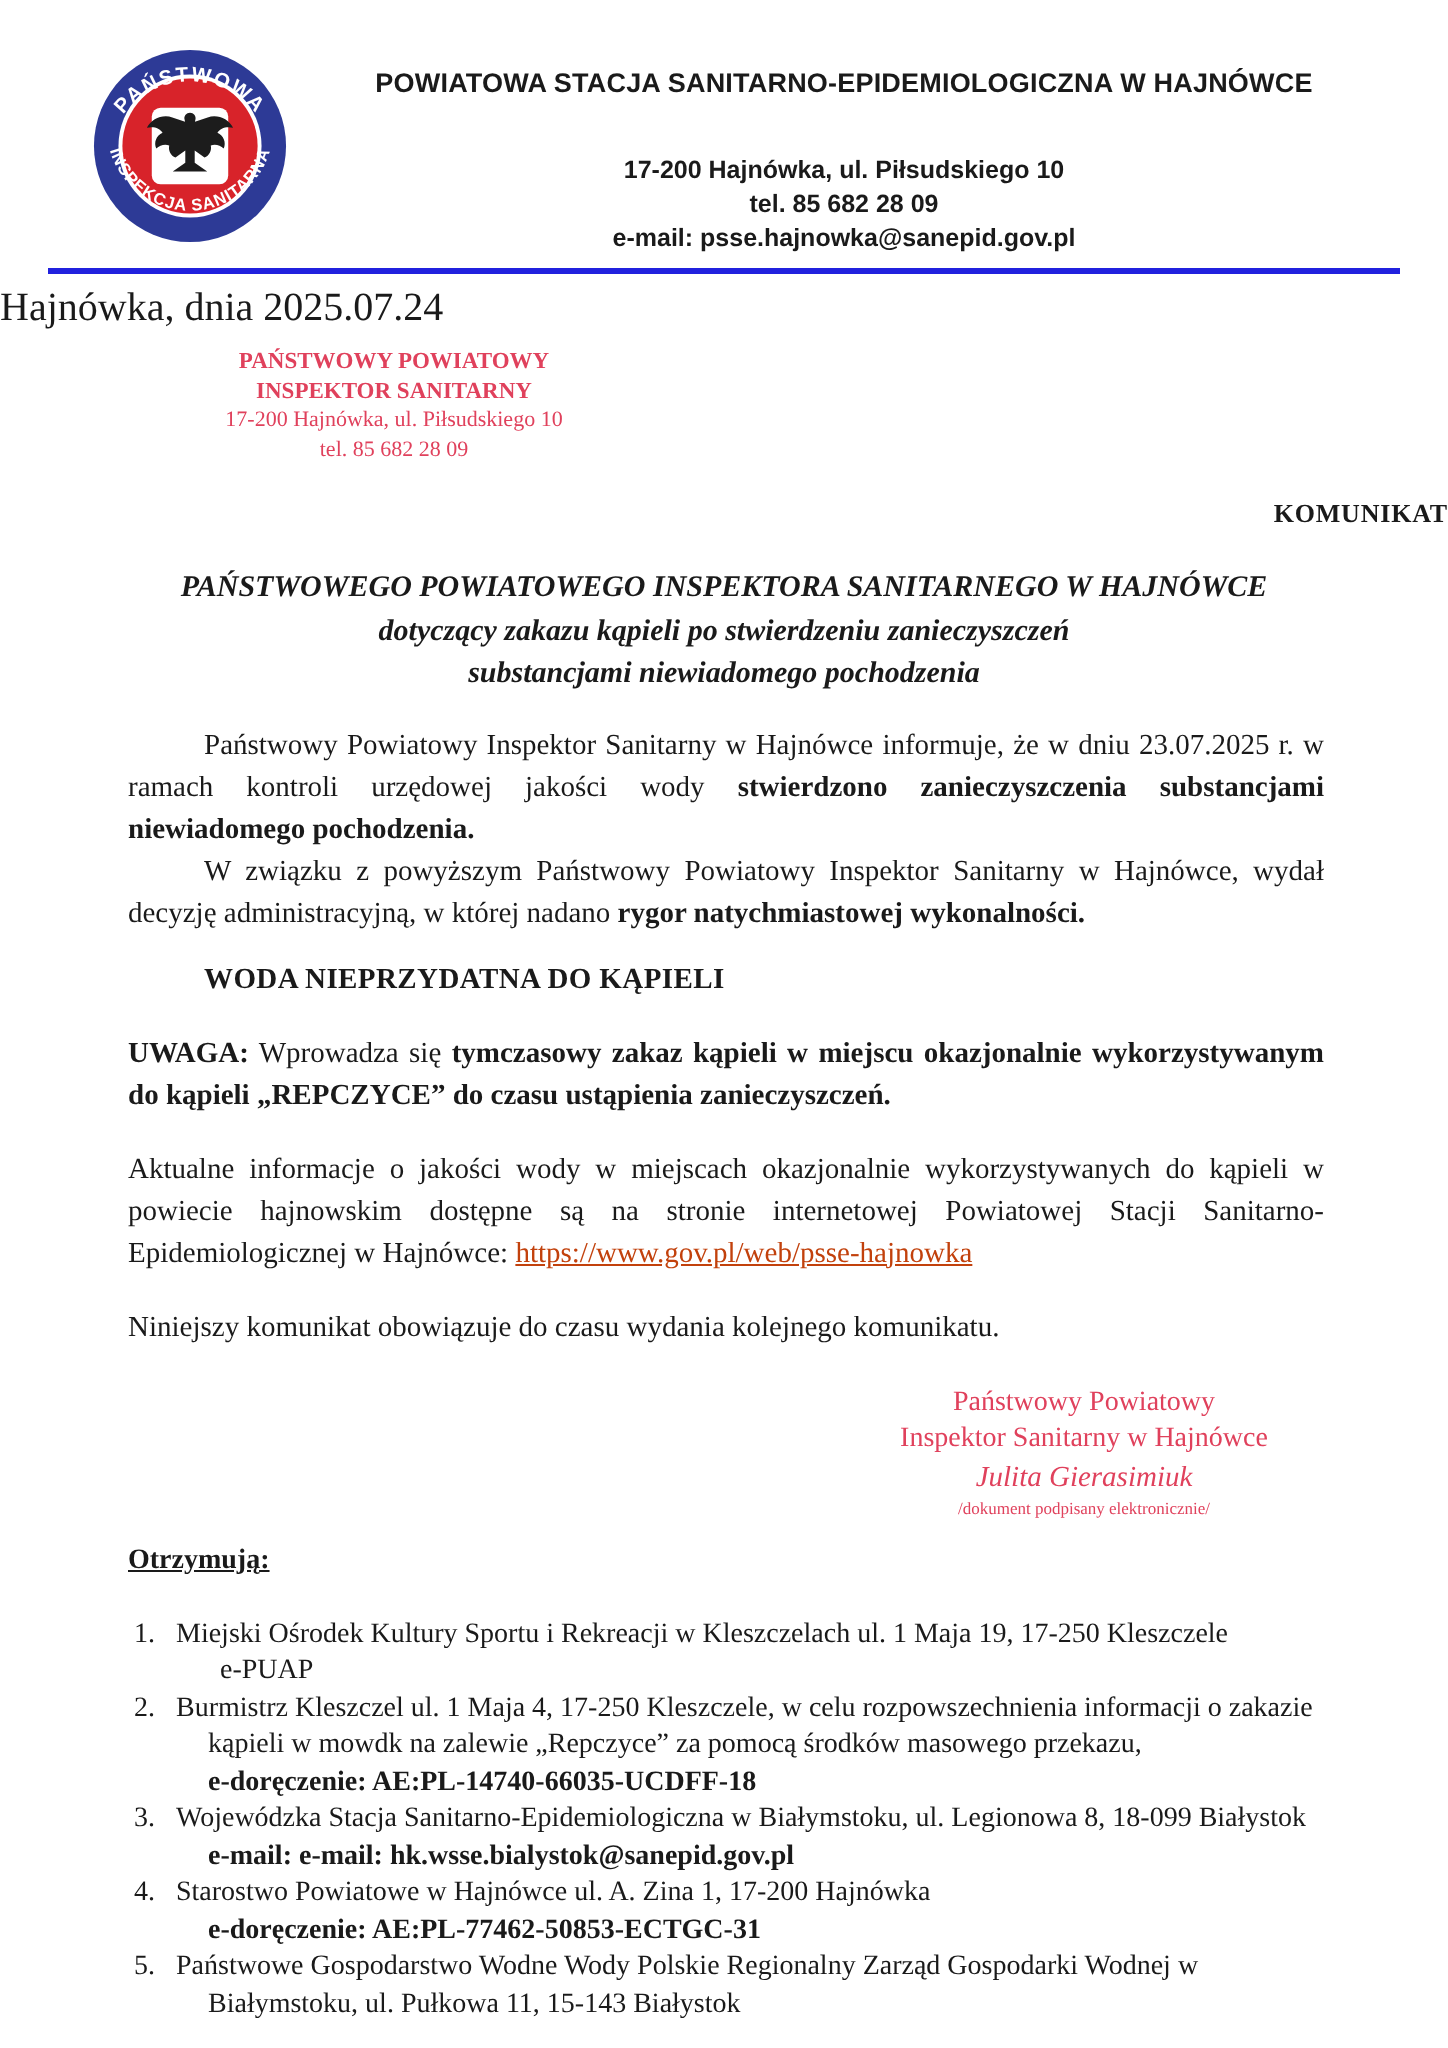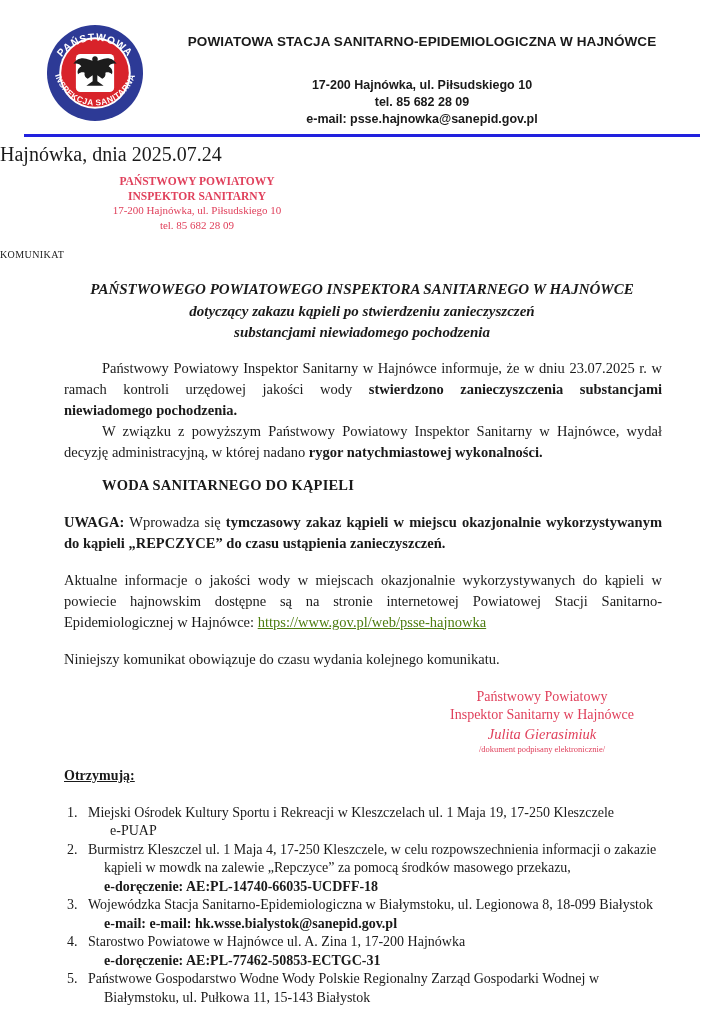--- a/index.html
+++ b/index.html
@@ -26,29 +26,29 @@
   .org-name { font-size:13.5px; letter-spacing:0.1px; margin-bottom:28px; }
   .org-line { font-size:12.5px; line-height:17px; }
   .header-rule { height:3px; margin:6px 24px 0 24px; }
   
   .date-row { text-align:left; padding:6px 62px 0 0; font-size:20px; }
   
   .stamp { width:230px; margin:8px 0 0 82px; text-align:center; line-height:14.5px; }
   .stamp-line-strong { font-size:11.5px; font-weight:bold; }
   .stamp-line { font-size:11px; }
   
-  .kicker { text-align:left; font-weight:normal; font-size:10px; margin-top:17px; letter-spacing:0.4px; }
+  .kicker { text-align:right; font-weight:bold; font-size:13px; margin-top:17px; letter-spacing:0.4px; }
   .doc-title { text-align:center; font-weight:bold; font-size:15px; line-height:21.5px; margin-top:19px;font-style:italic; }
   
   .content { margin:14px 62px 0 64px; font-size:14.5px; line-height:21px; }
   .para { text-align:justify; }
   .para.indented { text-indent:38px; }
   .warning-heading { font-weight:bold; margin:12px 0 0 38px; letter-spacing:0.2px; }
   .mt { margin-top:16px; }
-  .doc-link { color:#4d7c0f; text-decoration:underline; }
+  .doc-link { color:#c2410c; text-decoration:underline; }
   
   .signature { width:280px; margin:18px 42px 0 auto; text-align:center; line-height:18.5px; }
   .sig-line { font-size:14px; }
   .sig-name { font-size:14.5px; font-style:italic; }
   .sig-note { font-size:8.5px; line-height:12px; }
   
   .recipients { margin:12px 62px 0 64px; font-size:14px; line-height:18.5px; }
   .recipients-heading { font-weight:bold; text-decoration:underline; margin-bottom:18px; }
   ol.rec-list { list-style:none; }
   ol.rec-list li { padding-left:40px; }
@@ -103,21 +103,21 @@
   <div class="kicker">KOMUNIKAT</div>
   <div class="doc-title">
     <div>PAŃSTWOWEGO POWIATOWEGO INSPEKTORA SANITARNEGO W HAJNÓWCE</div>
     <div>dotyczący zakazu kąpieli po stwierdzeniu zanieczyszczeń</div>
     <div>substancjami niewiadomego pochodzenia</div>
   </div>
 
   <div class="content">
     <div class="para indented"><span>Państwowy Powiatowy Inspektor Sanitarny w Hajnówce informuje, że w dniu 23.07.2025 r. w ramach kontroli urzędowej jakości wody </span><span style="font-weight: bold;">stwierdzono zanieczyszczenia substancjami niewiadomego pochodzenia.</span></div>
     <div class="para indented"><span>W związku z powyższym Państwowy Powiatowy Inspektor Sanitarny w Hajnówce, wydał decyzję administracyjną, w której nadano </span><span style="font-weight: bold;">rygor natychmiastowej wykonalności.</span></div>
-    <div class="warning-heading">WODA SANITARNEGO DO KĄPIELI</div>
+    <div class="warning-heading">WODA NIEPRZYDATNA DO KĄPIELI</div>
     <div class="para mt"><span style="font-weight: bold;">UWAGA:</span><span> Wprowadza się </span><span style="font-weight: bold;">tymczasowy zakaz kąpieli w miejscu okazjonalnie wykorzystywanym do kąpieli „REPCZYCE” do czasu ustąpienia zanieczyszczeń.</span></div>
     <div class="para mt"><span>Aktualne informacje o jakości wody w miejscach okazjonalnie wykorzystywanych do kąpieli w powiecie hajnowskim dostępne są na stronie internetowej Powiatowej Stacji Sanitarno-Epidemiologicznej w Hajnówce: </span><a href="#" class="doc-link" style="text-decoration: underline;">https://www.gov.pl/web/psse-hajnowka</a></div>
     <div class="para mt">Niniejszy komunikat obowiązuje do czasu wydania kolejnego komunikatu.</div>
   </div>
 
   <div class="signature" style="color: rgb(224, 65, 92);">
     <div class="sig-line">Państwowy Powiatowy</div>
     <div class="sig-line">Inspektor Sanitarny w Hajnówce</div>
     <div class="sig-name">Julita Gierasimiuk</div>
     <div class="sig-note">/dokument podpisany elektronicznie/</div>

